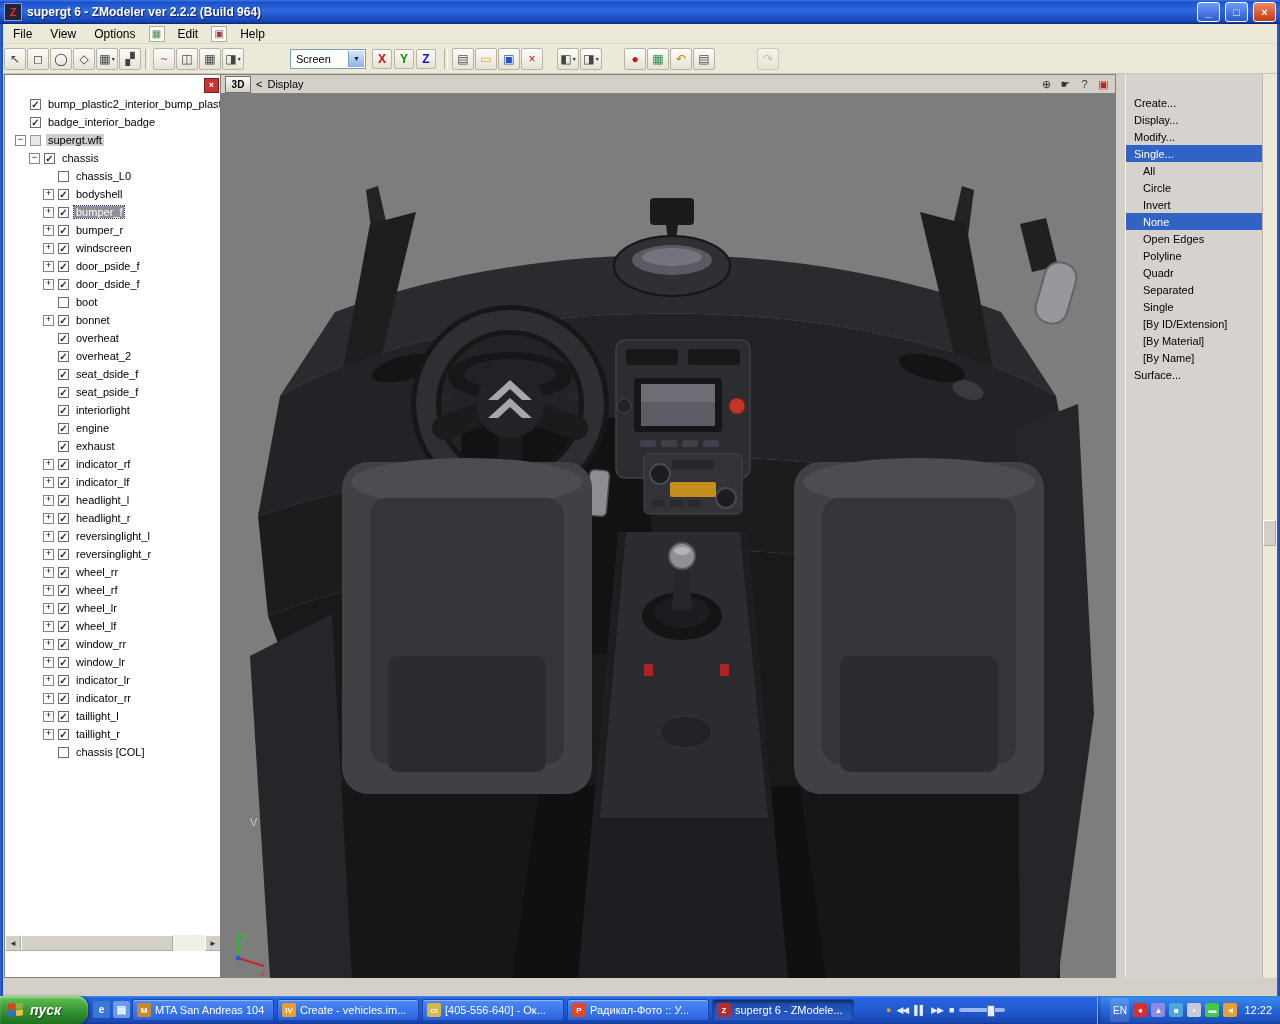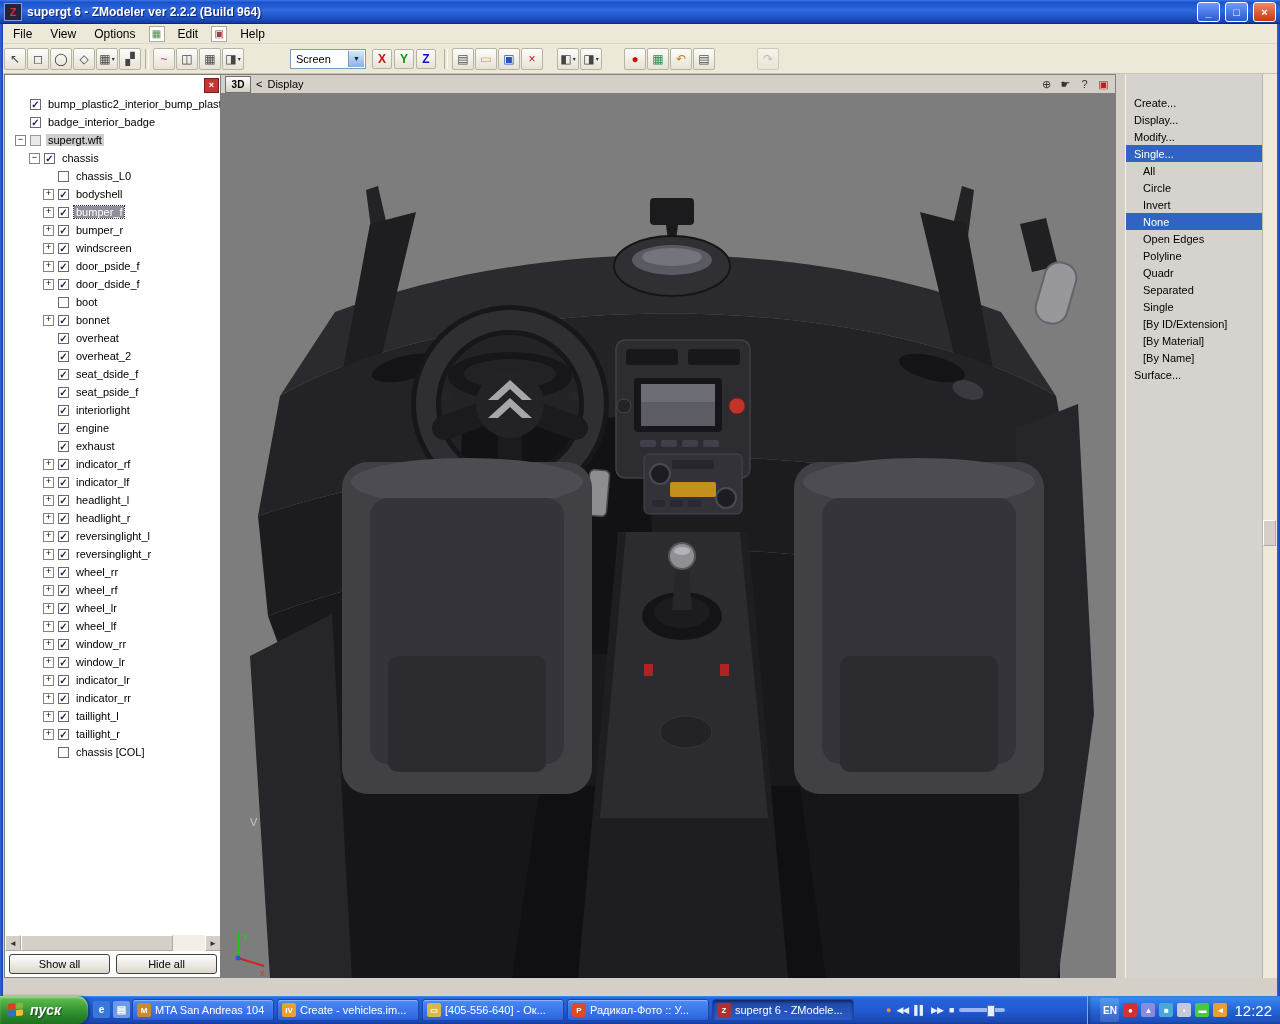--- a/index.html
+++ b/index.html
@@ -85,23 +85,23 @@
   .tasks{position:absolute;left:132px;top:3px;display:flex;gap:3px}
   .task{width:142px;height:22px;background:linear-gradient(#4a8af8,#2c63dd);border:1px solid #1c44a8;border-radius:3px;display:flex;align-items:center;gap:4px;padding:0 4px;color:#fff;font-size:11px;box-shadow:inset 0 1px 1px rgba(255,255,255,.4);overflow:hidden;white-space:nowrap;box-sizing:border-box}
   .task.active{background:linear-gradient(#1c48a8,#2a5cc8);box-shadow:inset 0 2px 3px rgba(0,0,0,.45)}
   .ticon{width:14px;height:14px;border-radius:2px;flex:none;display:flex;align-items:center;justify-content:center;font-size:8px;font-weight:bold;color:#fff}
   .tlabel2{overflow:hidden;text-overflow:ellipsis}
   .media{position:absolute;left:886px;top:7px;display:flex;gap:6px;align-items:center;color:#e8f0ff;font-size:9px}
   .micon{height:14px;display:flex;align-items:center;letter-spacing:-1px}
   .mslider{width:46px;height:4px;background:#9ab8ee;border-radius:2px;position:relative}
   .mslider i{position:absolute;left:60%;top:-3px;width:6px;height:10px;background:#e8eefc;border:1px solid #5a78b8}
   .tray{position:absolute;right:0;top:0;height:28px;display:flex;align-items:center;gap:4px;padding:0 8px 0 12px;background:linear-gradient(180deg,#3a8ef2,#2565d8 50%,#1a4ab2);border-left:1px solid #7aa8f8;box-shadow:inset 2px 0 3px rgba(0,0,0,.25)}
-  .lang{width:19px;height:24px;background:rgba(255,255,255,.14);color:#fff;font-size:10px;font-weight:bold;display:flex;align-items:center;justify-content:center;border-radius:2px}
+  .lang{width:19px;height:24px;background:rgba(255,255,255,.14);color:#fff;font-size:10px;font-weight:normal;display:flex;align-items:center;justify-content:center;border-radius:2px}
   .tricon{width:14px;height:14px;border-radius:2px;font-size:8px;color:#fff;display:flex;align-items:center;justify-content:center}
-  .clock{color:#fff;font-size:15px;margin-left:3px}
+  .clock{color:#fff;font-size:11px;margin-left:3px}
 </style>
 </head>
 <body>
 
 <div class="screen">
 
   <div class="titlebar">
     <div class="logo">Z</div>
     <div class="title-text">supergt 6 - ZModeler ver 2.2.2 (Build 964)</div>
     <div class="win-btn">_</div>
@@ -438,24 +438,20 @@
           <span class="exp empty"></span>
           <span class="cb"></span>
           <span class="tlabel">chassis [COL]</span>
         </div>
       </div>
     <div class="hscroll">
       <div class="sbtn">◄</div>
       <div class="sthumb"></div>
       <div class="strack"></div>
       <div class="sbtn">►</div>
-    </div>
-    <div class="panel-btns">
-      <div class="pbtn">Show all</div>
-      <div class="pbtn">Hide all</div>
     </div>
   </div>
 
   <div class="viewport">
     <div class="vp-head">
       <div class="vp-3d">3D</div>
       <span class="vp-back">&lt;</span>
       <span class="vp-label">Display</span>
       <div class="vp-icons">
           <span class="vp-icon">⊕</span>

